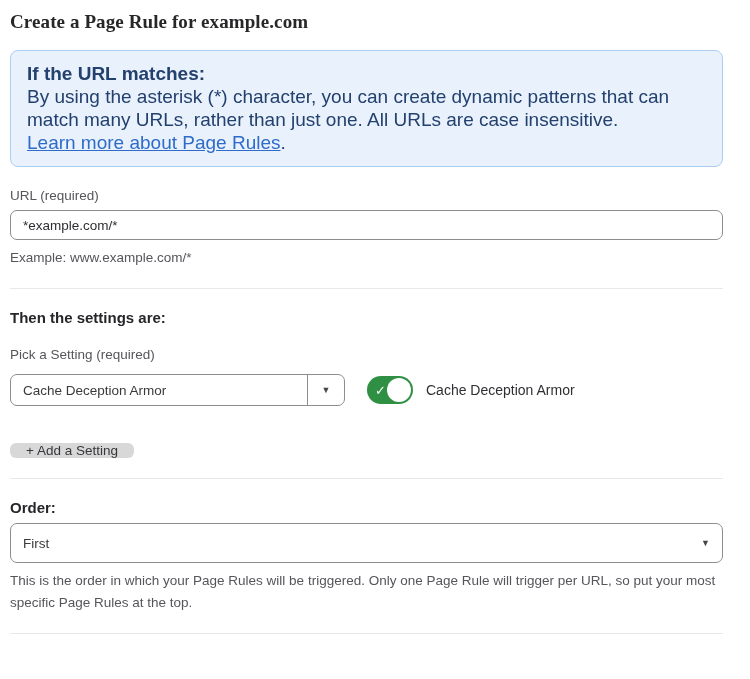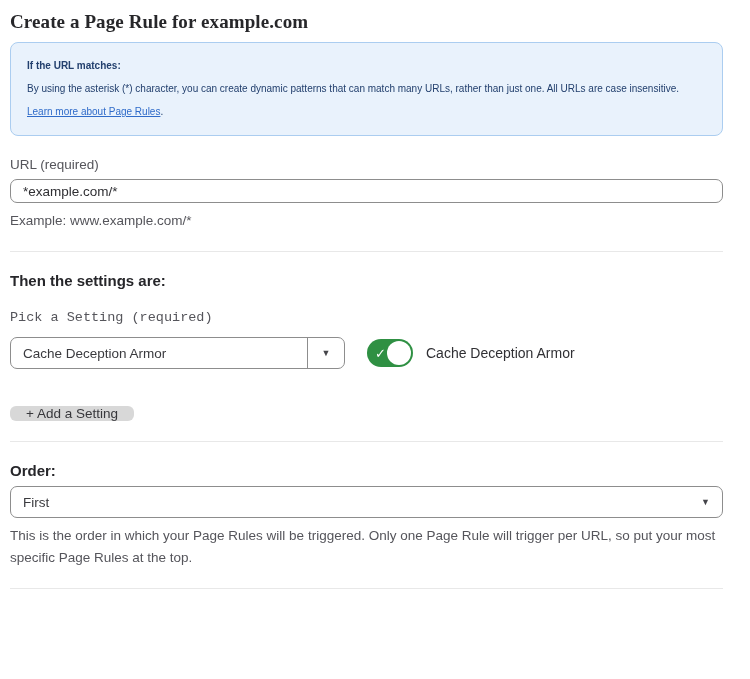--- a/index.html
+++ b/index.html
@@ -21,37 +21,37 @@
     font-family:"Liberation Sans","DejaVu Sans",sans-serif;
     width:750px;height:679px;overflow:hidden;
     color:#2f2f33;
   }
   .page{padding:9px 27px 0 10px;}
   h1{
     font-size:19px;font-weight:bold;color:#27272a;
     letter-spacing:.1px;line-height:26px;font-family:Liberation Serif, serif;
   }
   .info-box{
-    margin-top:7px;
+    margin-top:15px;
     background:var(--info-bg);
     border:1px solid var(--info-border);
     border-radius:8px;
     padding:11px 16px 12px 16px;
     color:var(--info-text);
-    font-size:10px;line-height:23px;
+    font-size:19px;line-height:23px;
   }
   .info-heading{font-weight:bold;}
   .info-link{color:var(--link);text-decoration:underline;cursor:pointer;}
   .field-label{
     display:block;margin-top:21px;
     font-size:13.5px;color:var(--label-gray);
   }
   .text-input{
     display:block;width:100%;margin-top:7px;
-    height:24px;padding:0 12px;
+    height:30px;padding:0 12px;
     border:1px solid var(--border-gray);border-radius:7px;
     font-family:inherit;font-size:13.5px;color:#2f2f33;
     background:#fff;outline:none;
   }
   .helper{
     margin-top:7px;font-size:13.5px;color:var(--label-gray);line-height:22px;
   }
   hr{border:none;border-top:1px solid var(--divider);margin-top:19px;}
   h2{
     margin-top:20px;font-size:15px;font-weight:bold;color:var(--heading);
@@ -87,27 +87,27 @@
     width:24px;height:24px;border-radius:50%;background:#fff;
   }
   .toggle-label{margin-left:13px;font-size:14px;color:#303034;}
   .btn{
     font-family:inherit;font-size:13.5px;color:#37373b;
     background:var(--secondary-btn);border:none;border-radius:6px;
     padding:0 16px;cursor:pointer;line-height:15px;
   }
   .add-setting{margin-top:37px;}
   .select-full{
-    margin-top:7px;height:32px;width:100%;
+    margin-top:7px;height:40px;width:100%;
     border:1px solid var(--border-gray);border-radius:7px;
     display:flex;align-items:center;justify-content:space-between;
     padding:0 12px;background:#fff;cursor:pointer;
     font-size:13.5px;color:#3a3a3e;
   }
-  .mt-small{font-family:Liberation Mono, monospace;}
+  .mt-small{}
 </style>
 </head>
 <body>
 
 <div class="page">
 
   <h1>Create a Page Rule for example.com</h1>
 
   <div class="info-box">
     <p class="info-heading">If the URL matches:</p>

